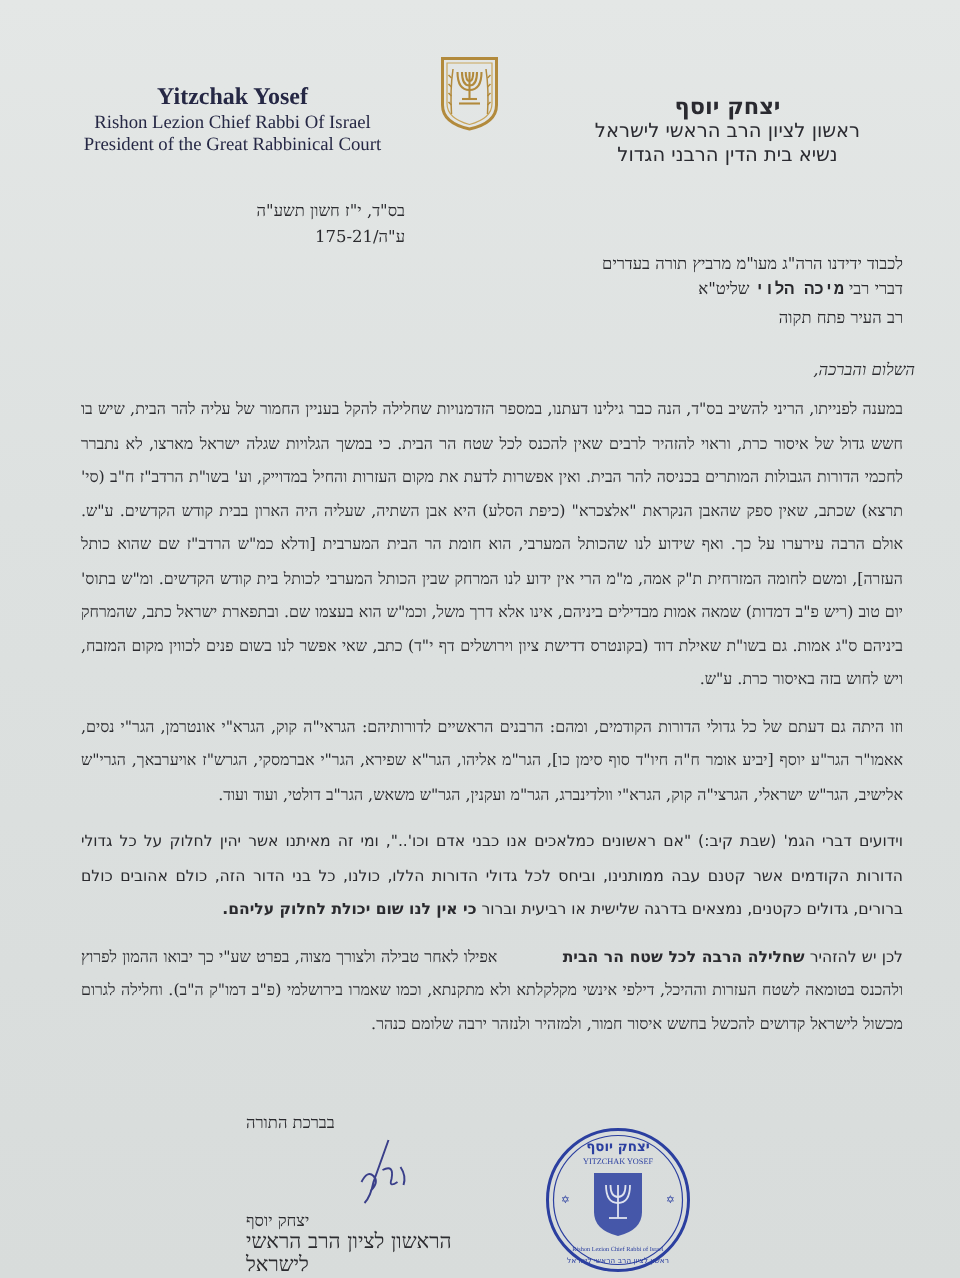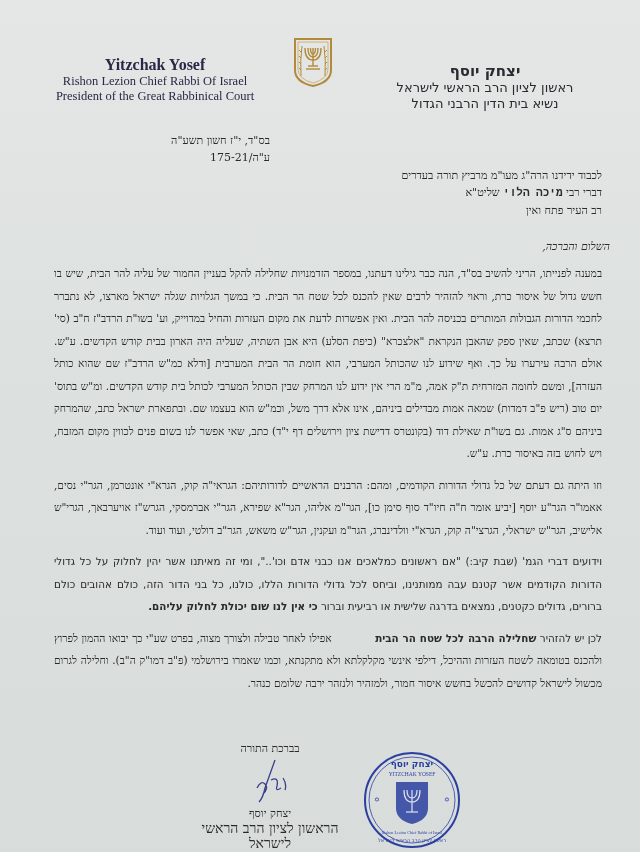--- a/index.html
+++ b/index.html
@@ -50,22 +50,22 @@
     position: absolute; left: 54px; right: 38px; top: 262px;
     direction: rtl; text-align: justify; text-align-last: right;
     font-size: 10.6px; line-height: 22.5px;
     font-family: "DejaVu Serif", serif;
   }
   .body p { margin: 0 0 9px 0; }
   .body .sans { font-family: "DejaVu Sans", sans-serif; font-size: 10.4px; }
   .body .bold { font-weight: bold; margin-left: 40px; }
 
   .closing {
-    position: absolute; left: 180px; top: 740px; width: 180px;
-    direction: rtl; text-align: center;
+    position: absolute; left: 164px; top: 740px; width: 180px;
+    direction: rtl; text-align: left;
   }
   .closing .bless { font-size: 11px; line-height: 18px; }
   .closing .sig-svg { display: block; margin: 0 auto; width: 70px; height: 48px; }
   .closing .sname { font-size: 11px; line-height: 15px; }
   .closing .stitle { font-size: 14px; line-height: 15px; }
   .stamp {
     position: absolute; left: 362px; top: 750px; width: 100px; height: 100px;
   }
 </style>
 </head>
@@ -109,21 +109,21 @@
     <div>ע"ה/175-21</div>
   </div>
 
   <div class="recipient">
     <div>לכבוד ידידנו הרה"ג מעו"מ מרביץ תורה בעדרים</div>
     <div>
       <span>דברי רבי</span>
       <b>מיכה הלוי</b>
       <span>שליט"א</span>
     </div>
-    <div>רב  העיר פתח ואין</div>
+    <div>רב  העיר פתח תקוה</div>
   </div>
 
   <div class="greeting">השלום והברכה,</div>
 
   <div class="body">
     <p>במענה לפנייתו, הריני להשיב בס"ד, הנה כבר גילינו דעתנו, במספר הזדמנויות שחלילה להקל בעניין החמור של  עליה להר הבית, שיש בו חשש גדול של איסור כרת, וראוי להזהיר לרבים שאין להכנס לכל שטח הר הבית. כי במשך הגלויות שגלה ישראל מארצו, לא נתברר לחכמי הדורות הגבולות המותרים בכניסה להר הבית. ואין אפשרות לדעת את מקום העזרות והחיל במדוייק, וע' בשו"ת הרדב"ז ח"ב (סי' תרצא) שכתב, שאין ספק שהאבן הנקראת "אלצכרא" (כיפת הסלע) היא אבן השתיה, שעליה היה הארון בבית קודש הקדשים. ע"ש. אולם הרבה עירערו על כך. ואף שידוע לנו שהכותל המערבי, הוא חומת הר הבית המערבית [ודלא כמ"ש הרדב"ז שם שהוא כותל העזרה], ומשם לחומה המזרחית ת"ק אמה, מ"מ הרי אין ידוע לנו המרחק שבין הכותל המערבי לכותל בית קודש הקדשים. ומ"ש בתוס' יום טוב (ריש פ"ב דמדות) שמאה אמות מבדילים ביניהם, אינו אלא דרך משל, וכמ"ש הוא בעצמו שם. ובתפארת ישראל כתב, שהמרחק ביניהם ס"ג אמות. גם בשו"ת שאילת דוד (בקונטרס דדישת ציון וירושלים דף י"ד) כתב, שאי אפשר לנו בשום פנים לכווין מקום המזבח, ויש לחוש בזה באיסור כרת. ע"ש.</p>
     <p>וזו היתה גם דעתם של כל גדולי הדורות הקודמים, ומהם: הרבנים הראשיים לדורותיהם: הגראי"ה קוק, הגרא"י אונטרמן, הגר"י נסים, אאמו"ר הגר"ע יוסף [יביע אומר ח"ה חיו"ד סוף סימן כו], הגר"מ אליהו, הגר"א שפירא, הגר"י אברמסקי, הגרש"ז אויערבאך, הגרי"ש אלישיב, הגר"ש ישראלי, הגרצי"ה קוק, הגרא"י וולדינברג, הגר"מ ועקנין, הגר"ש משאש, הגר"ב דולטי, ועוד ועוד.</p>
     <p class="sans">
       <span>וידועים דברי הגמ' (שבת קיב:) "אם ראשונים כמלאכים אנו כבני אדם וכו'..", ומי זה מאיתנו אשר יהין לחלוק על כל גדולי הדורות הקודמים אשר קטנם עבה ממותנינו, וביחס לכל גדולי הדורות הללו, כולנו, כל בני הדור הזה, כולם אהובים כולם ברורים, גדולים כקטנים, נמצאים בדרגה שלישית או רביעית וברור</span>
       <span class="bold">כי אין לנו שום יכולת לחלוק עליהם.</span>

